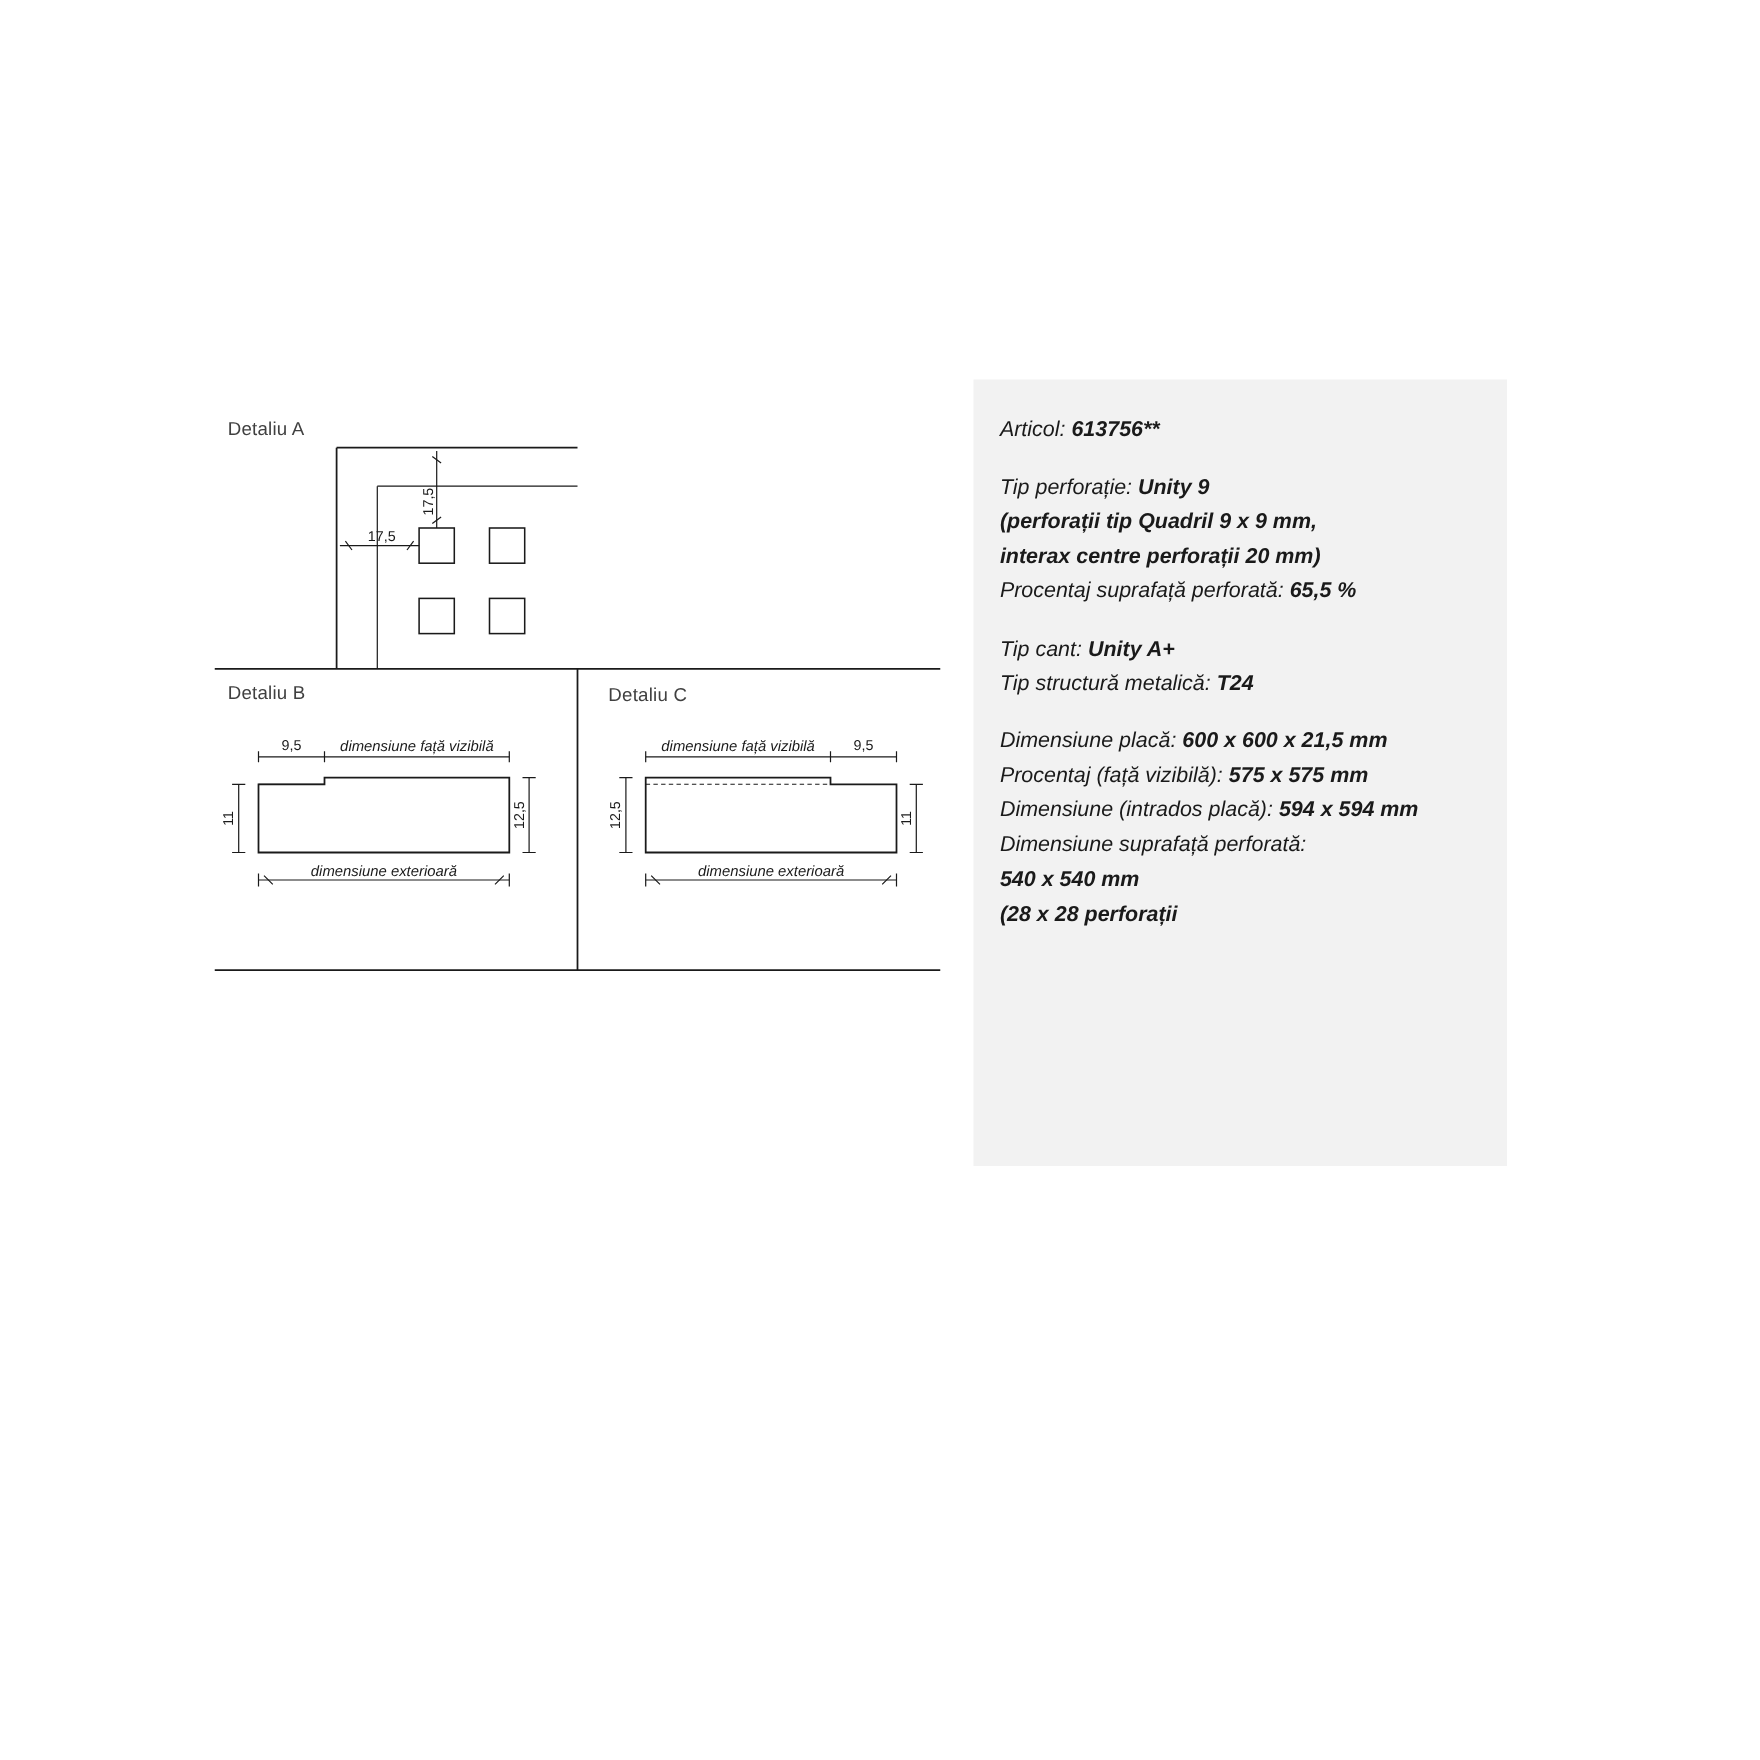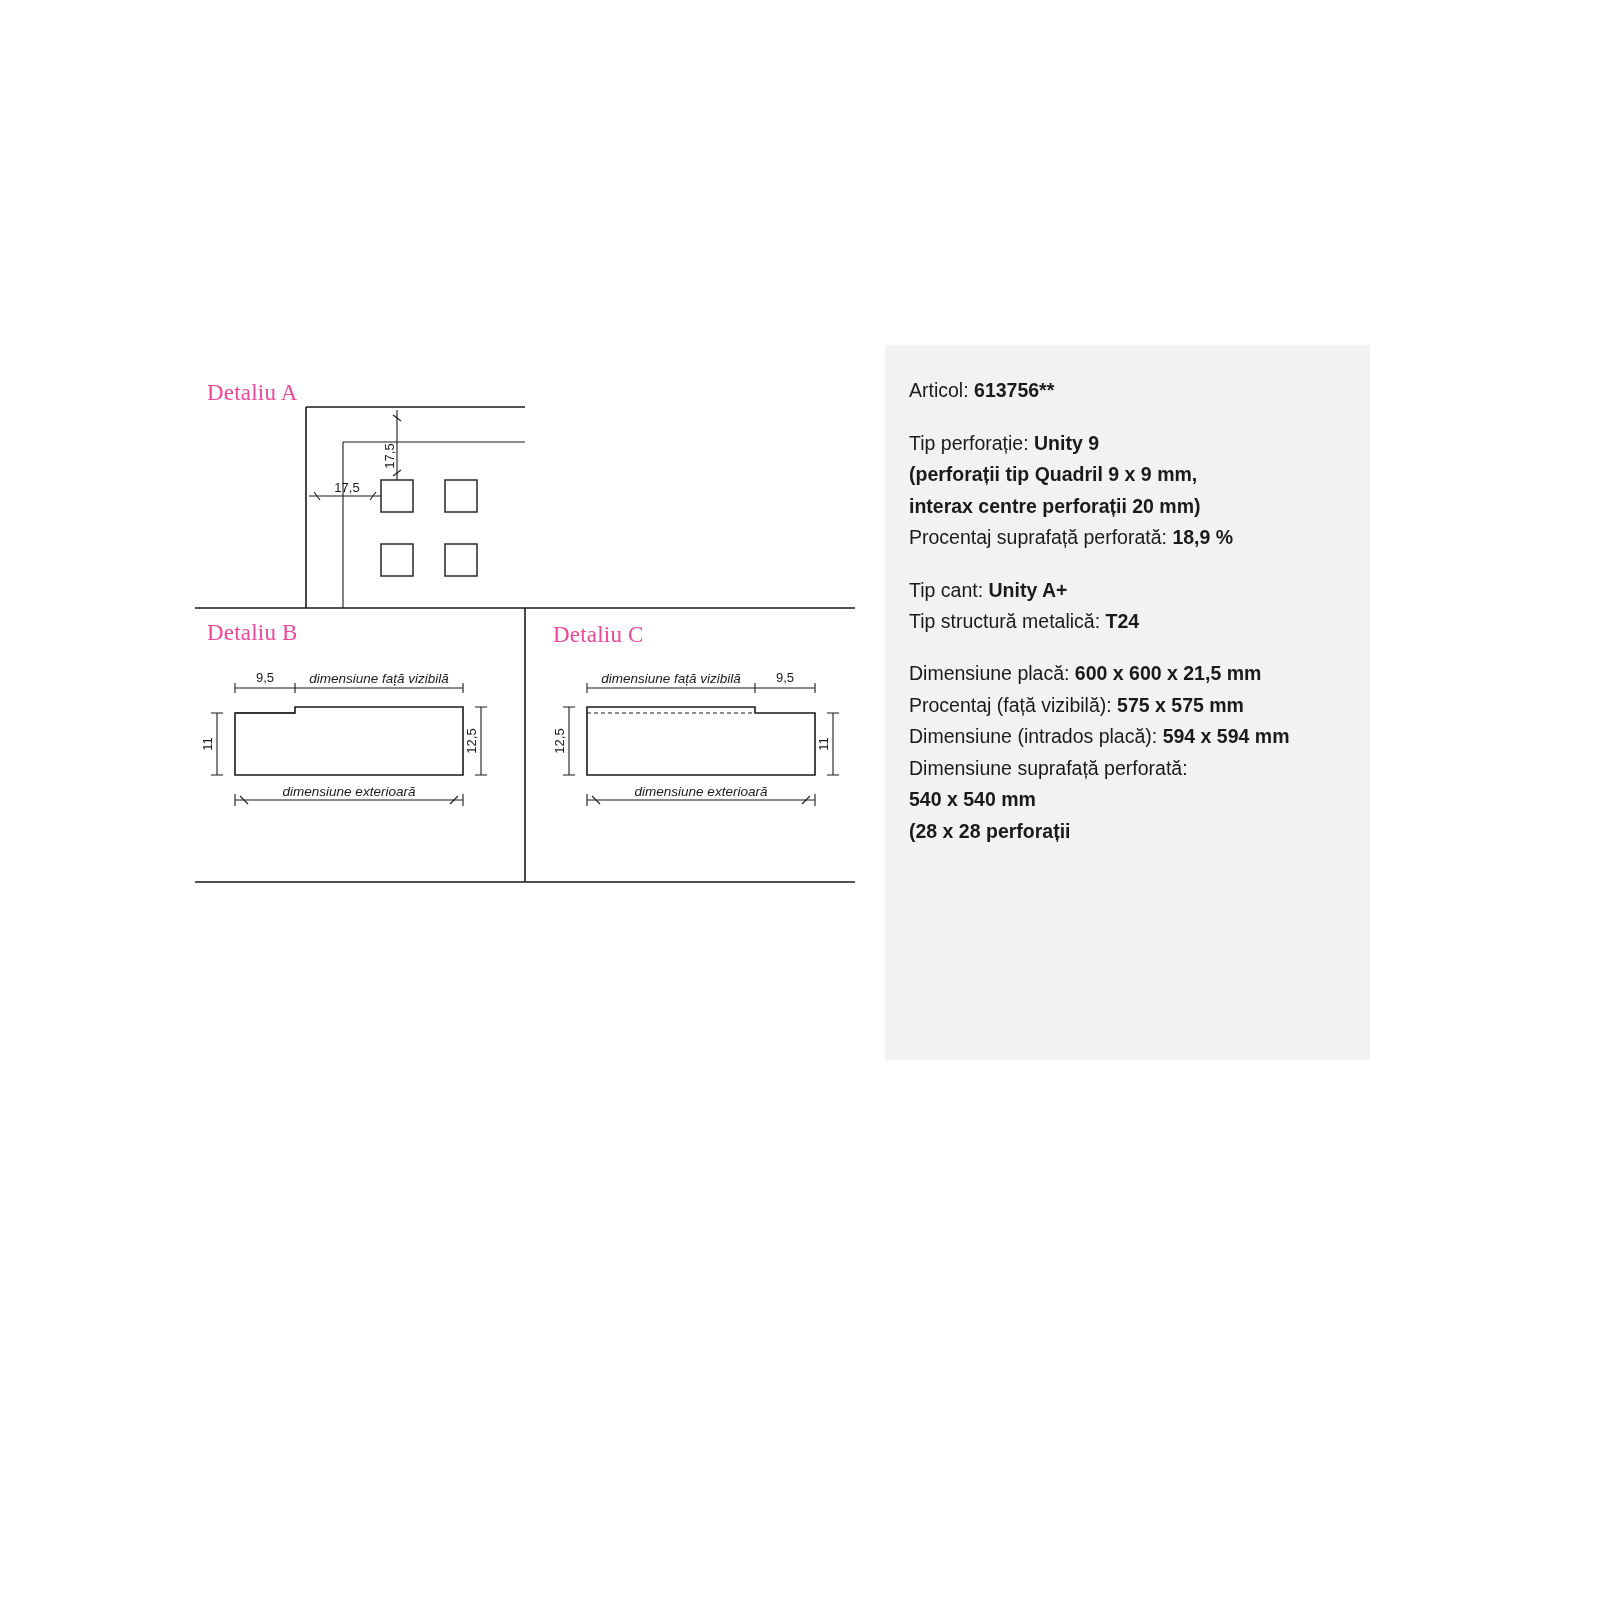--- a/index.html
+++ b/index.html
@@ -20,25 +20,24 @@
   #drawing {
     position: absolute;
     left: 195px;
     top: 370px;
     width: 660px;
     height: 530px;
   }
 
   .detail-label {
     position: absolute;
-    font-size: 23px;
-    color: #ec4899;
+    font-size: 17px;
+    color: #404040;
     letter-spacing: 0.2px;
     white-space: nowrap;
-    font-family: Liberation Serif, serif;
   }
 
   #label-a { left: 12px;  top: 10px; }
   #label-b { left: 12px;  top: 250px; }
   #label-c { left: 358px; top: 252px; }
 
   svg { position: absolute; left: 0; top: 0; }
 
   .ln   { stroke: #1a1a1a; stroke-width: 1.6; fill: none; }
   .ln-t { stroke: #1a1a1a; stroke-width: 1.1; fill: none; }
@@ -66,21 +65,21 @@
     background: #f2f2f2;
     padding: 30px 0 0 0;
     box-sizing: border-box;
   }
   #spec-inner {
     padding: 0 24px;
     font-size: 19.5px;
     line-height: 1.62;
     color: #1a1a1a;
   }
-  .spec-line { white-space: nowrap; }
+  .spec-line { white-space: nowrap; font-style: italic; }
   .spec-line b { font-weight: bold; }
   .spec-gap { height: 21px; }
   .spec-gap-sm { height: 20px; }
 </style>
 </head>
 <body>
 
 <div id="drawing">
 
   <div class="detail-label" id="label-a">Detaliu A</div>
@@ -184,21 +183,21 @@
       <b>Unity 9</b>
     </div>
     <div class="spec-line">
       <b>(perforații tip Quadril 9 x 9 mm,</b>
     </div>
     <div class="spec-line">
       <b>interax centre perforații 20 mm)</b>
     </div>
     <div class="spec-line">
       <span>Procentaj suprafață perforată:</span>
-      <b>18,9 %</b>
+      <b>65,5 %</b>
     </div>
 
     <div class="spec-gap"></div>
 
     <div class="spec-line">
       <span>Tip cant:</span>
       <b>Unity A+</b>
     </div>
     <div class="spec-line">
       <span>Tip structură metalică:</span>

